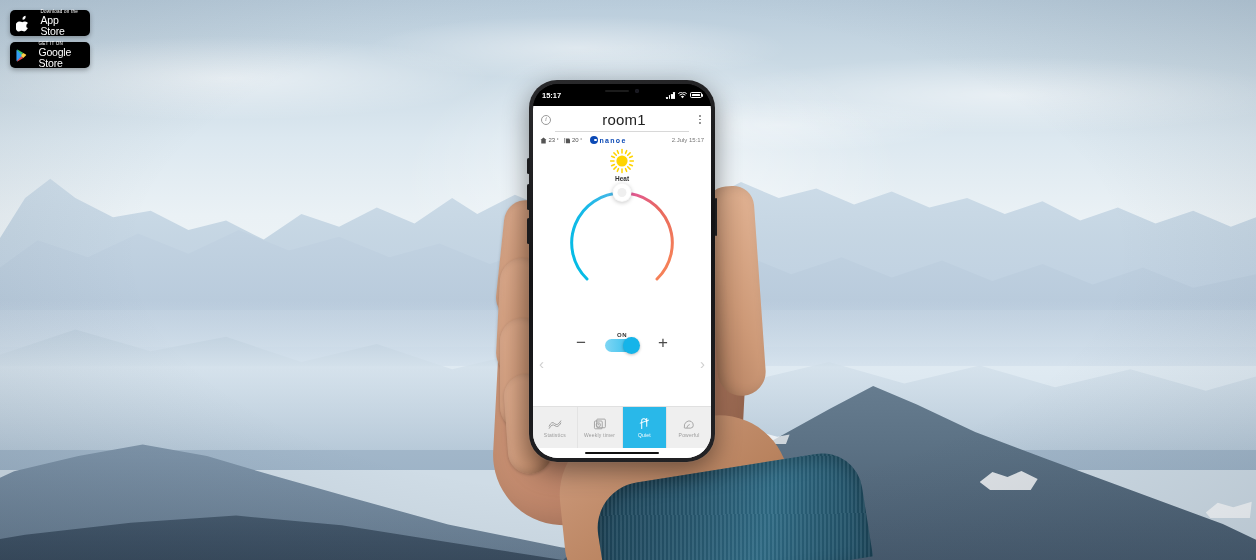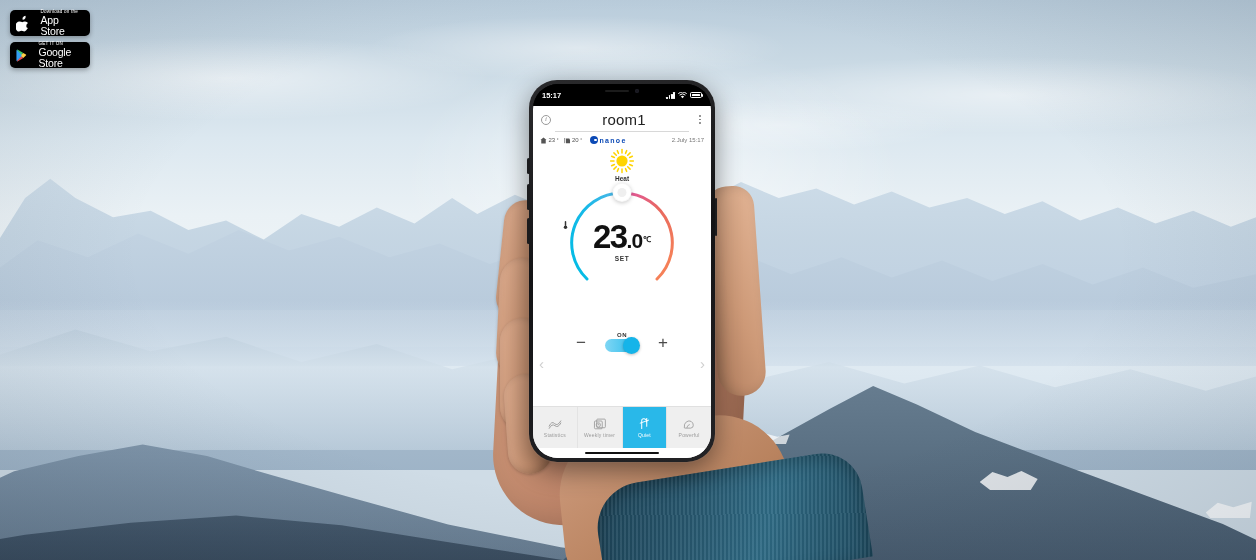--- a/index.html
+++ b/index.html
@@ -453,32 +453,20 @@
               </linearGradient>
             </defs>
             <path d="M59 9 A50 50 0 0 0 24 95" fill="none" stroke="url(#gcold)" stroke-width="3" stroke-linecap="round"></path>
             <path d="M59 9 A50 50 0 0 1 94 95" fill="none" stroke="url(#ghot)" stroke-width="3" stroke-linecap="round"></path>
           </svg>
 
           <div class="knob">
               <i></i>
             </div>
 
-          <div class="temp">
-            <div>
-              <span class="big">23</span><span class="dec">.0</span><span class="unit">℃</span>
-            </div>
-            <div class="setline">
-              <svg width="5" height="9" viewBox="0 0 6 11">
-                <rect x="2.1" y="0.8" width="1.8" height="6" rx="0.9" fill="#333"></rect>
-                <circle cx="3" cy="8.4" r="2.1" fill="#333"></circle>
-              </svg>
-              <span class="lbl">SET</span>
-            </div>
-          </div>
         </div>
 
         <div class="ctrlrow">
           <div class="pm">−</div>
           <div class="toggle-wrap">
             <div class="on-label">ON</div>
             <div class="toggle">
                 <i></i>
               </div>
           </div>

